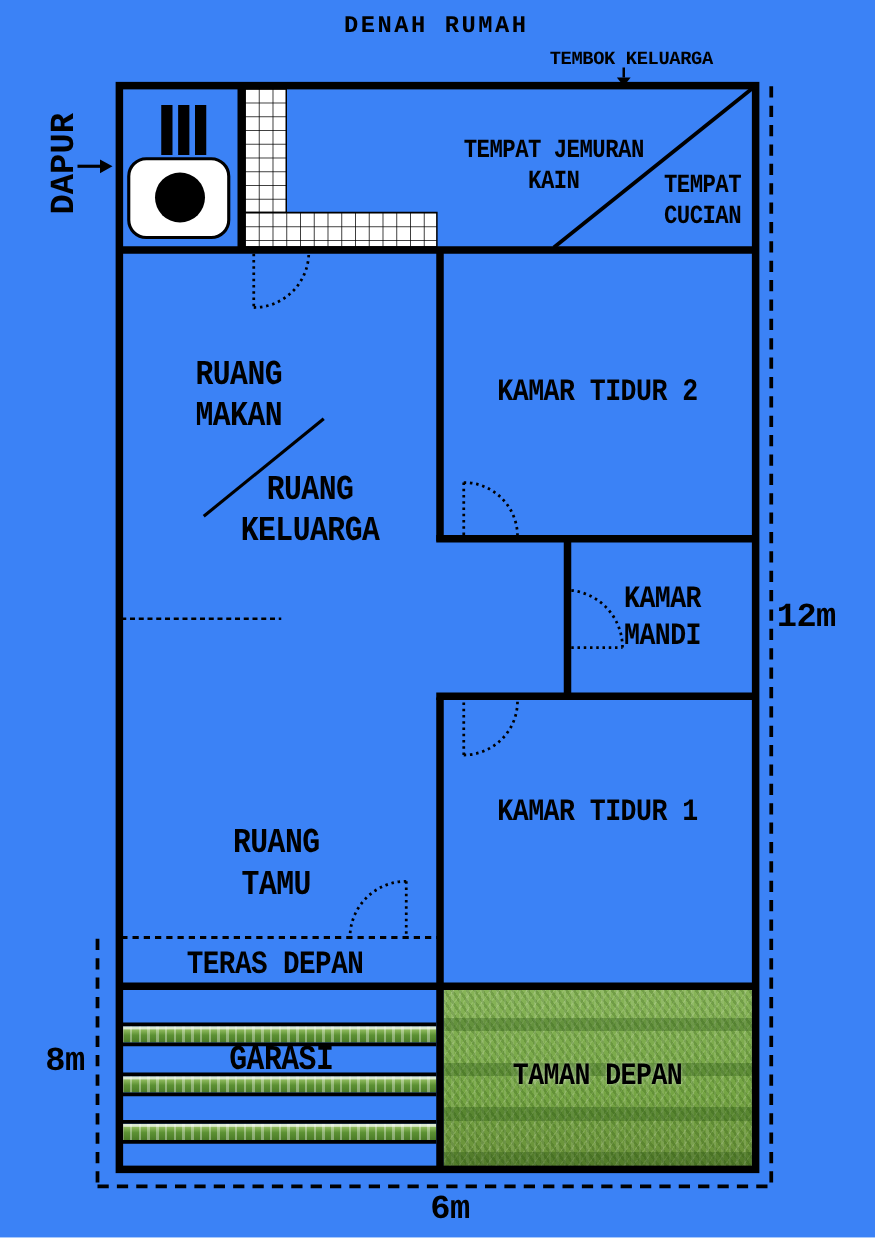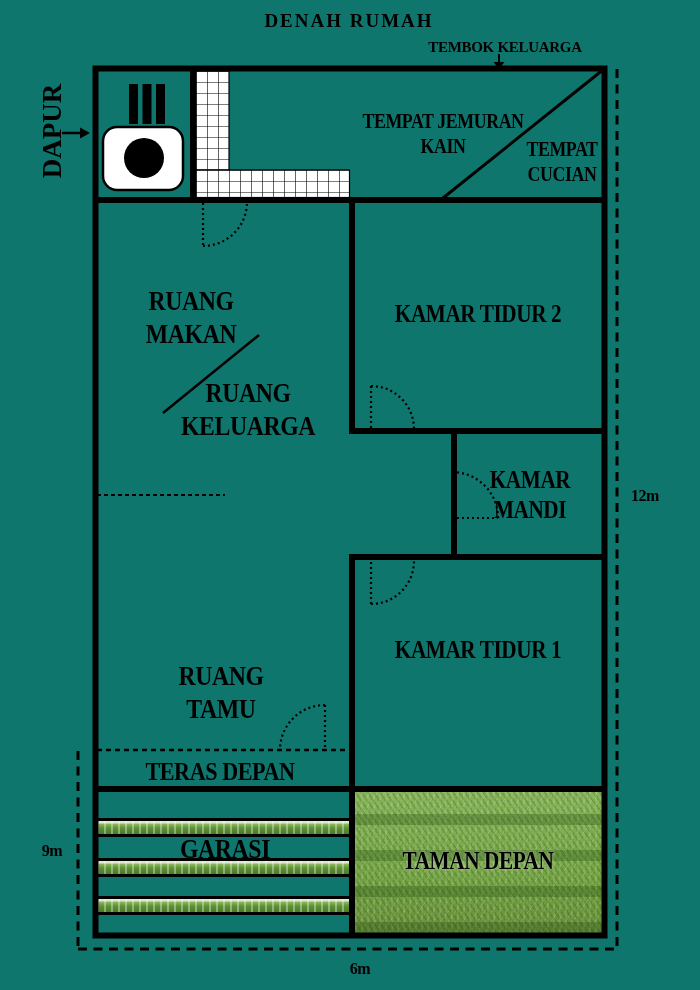--- a/index.html
+++ b/index.html
@@ -1,18 +1,18 @@
 <!DOCTYPE html>
 <html><head>
 <meta charset="utf-8">
 <style>
   html,body{margin:0;padding:0;background:#ffffff;}
   .stage{
-    position:relative;width:700px;height:990px;background:#0f766e;
-    font-family:Liberation Serif, serif;overflow:hidden;
+    position:relative;width:700px;height:990px;background:#3b82f6;
+    font-family:Liberation Mono, monospace;overflow:hidden;
   }
   .lines-svg{position:absolute;left:0;top:0;z-index:2;}
   .grass{position:absolute;z-index:1;}
   .grass-strip{
     left:97px;width:252px;height:13px;
     background-image:
       repeating-linear-gradient(90deg, rgba(255,255,255,.35) 0 2px, rgba(255,255,255,0) 2px 7px),
       linear-gradient(180deg,#dcead0 0 2px,#8db95c 3px,#5c9133 55%,#4a7a26 100%);
   }
   .grass-garden{
@@ -34,21 +34,21 @@
   .t-title{font-size:19px;letter-spacing:2px;}
   .t-tembok{font-size:15px;letter-spacing:-0.3px;}
   .t-dapur{font-size:27px;}
   .t-jemuran,.t-cucian{font-size:21px;}
   .t-makan,.t-keluarga,.t-tamu{font-size:28px;}
   .t-tidur{font-size:25px;}
   .t-mandi{font-size:25px;}
   .t-teras{font-size:26px;}
   .t-garasi{font-size:28px;}
   .t-taman{font-size:25px;text-shadow:0 0 4px rgba(255,255,255,.55);}
-  .t-dim{font-size:16px;letter-spacing:-0.5px;}
+  .t-dim{font-size:27px;letter-spacing:-0.5px;}
 </style>
 </head>
 <body>
 
 <div class="stage">
 
   <div class="grass grass-strip" style="top:821px;"></div>
   <div class="grass grass-strip" style="top:861px;"></div>
   <div class="grass grass-strip" style="top:899px;"></div>
   <div class="grass grass-garden"></div>
@@ -165,17 +165,17 @@
   </div>
 
   <div class="lbl t-teras cond" style="left:220px;top:772px;">TERAS DEPAN</div>
 
   <div class="lbl t-garasi cond" style="left:225px;top:849px;">GARASI</div>
 
   <div class="lbl t-taman cond" style="left:478px;top:861px;">TAMAN DEPAN</div>
 
   <div class="lbl t-dim" style="left:645px;top:496px;">12m</div>
 
-  <div class="lbl t-dim" style="left:52px;top:851px;">9m</div>
+  <div class="lbl t-dim" style="left:52px;top:851px;">8m</div>
 
   <div class="lbl t-dim" style="left:360px;top:969px;">6m</div>
 
 </div>
 
 </body></html>

